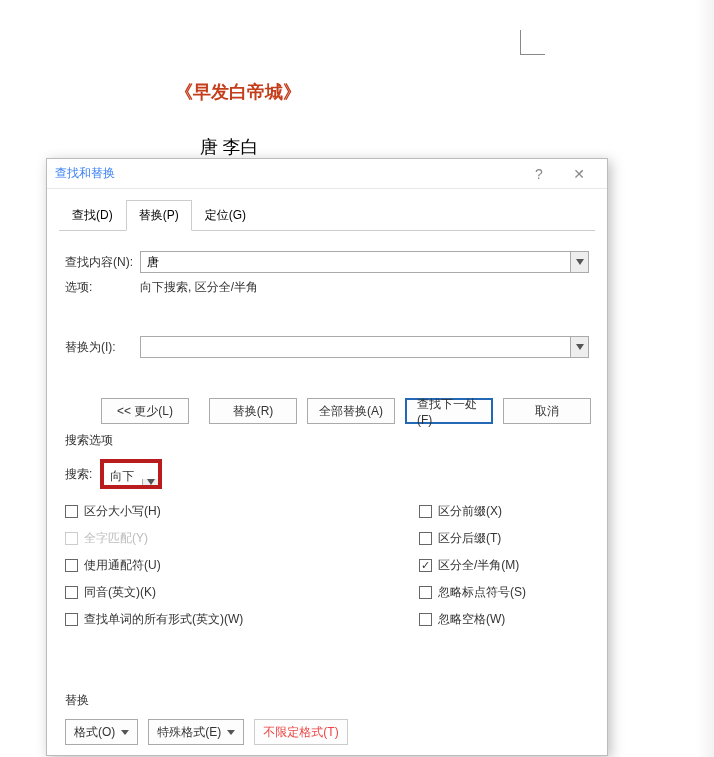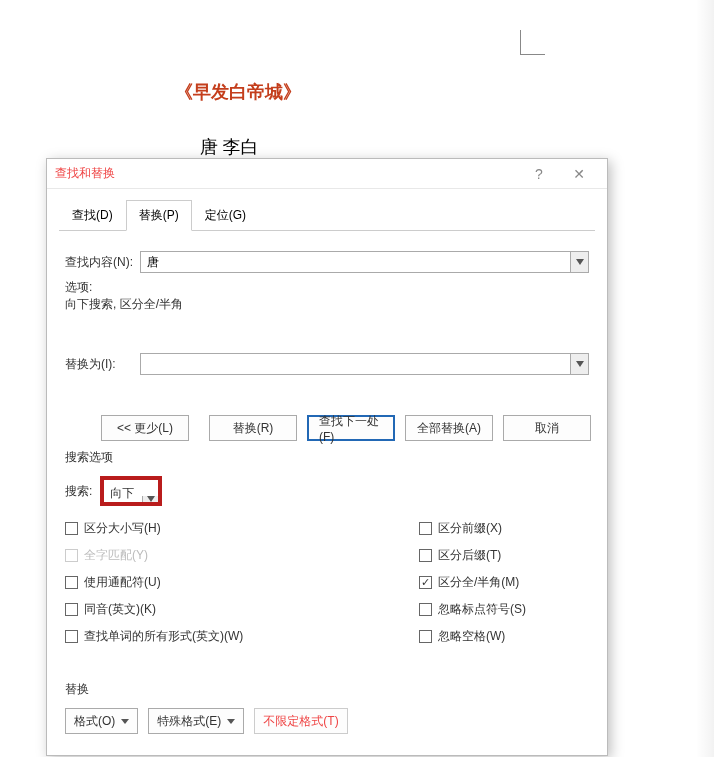--- a/index.html
+++ b/index.html
@@ -6,37 +6,37 @@
     body { background: #fff; width: 714px; height: 757px; position: relative; }
     
     .doc-bg { position: absolute; top: 0; left: 0; right: 0; height: 160px; background: #fff; }
     .corner-mark { position: absolute; top: 30px; left: 520px; width: 25px; height: 25px; border-left: 1px solid #888; border-bottom: 1px solid #888; }
     .doc-title { position: absolute; top: 80px; left: 175px; color: #c43e1c; font-size: 18px; font-weight: bold; font-family: "SimSun", serif; }
     .doc-author { position: absolute; top: 135px; left: 200px; color: #000; font-size: 18px; font-family: "SimSun", serif; }
     
     .dialog { position: absolute; top: 158px; left: 46px; width: 562px; height: 598px; background: #fff; border: 1px solid #bbb; box-shadow: 3px 3px 12px rgba(0,0,0,0.25); }
     
     .titlebar { height: 30px; display: flex; align-items: center; padding: 0 8px; border-bottom: 1px solid #e8e8e8; }
-    .titlebar-title { flex: 1; color: #ef4444; font-size: 12px; }
+    .titlebar-title { flex: 1; color: #3b82f6; font-size: 12px; }
     .titlebar-btn { width: 40px; height: 30px; display: flex; align-items: center; justify-content: center; color: #888; font-size: 14px; cursor: pointer; }
     
     .tabs { display: flex; margin: 10px 12px 8px 12px; border-bottom: 1px solid #ccc; font-size: 12px; }
     .tab { padding: 6px 12px; cursor: pointer; position: relative; top: 1px; border: 1px solid transparent; }
     .tab.active { border: 1px solid #ccc; border-bottom: 1px solid #fff; background: #fff; }
     
     .body-area { padding: 12px 18px 0 18px; font-size: 12px; color: #333; }
     
     .form-row { display: flex; align-items: center; margin-bottom: 6px; }
     .form-label { width: 75px; }
     .combo { flex: 1; display: flex; border: 1px solid #aaa; height: 22px; }
     .combo input { flex: 1; border: none; outline: none; padding: 0 6px; font-size: 12px; }
     .combo-arrow { width: 18px; display: flex; align-items: center; justify-content: center; background: #eee; border-left: 1px solid #aaa; cursor: pointer; }
     .combo-arrow svg { width: 8px; height: 6px; }
     
-    .opts-row { display: flex; margin-bottom: 40px; flex-direction: column; }
+    .opts-row { display: flex; margin-bottom: 40px; }
     .opts-label { width: 75px; }
     .opts-val { flex: 1; }
     
     .btn-row { display: flex; gap: 10px; margin: 10px 0 8px 0; padding-left: 36px; }
     .btn { height: 26px; padding: 0 10px; min-width: 88px; border: 1px solid #aaa; background: #fdfdfd; font-size: 12px; cursor: pointer; display: flex; align-items: center; justify-content: center; }
     .btn.primary { border: 2px solid #2268b5; }
     .spacer { flex: 1; }
     
     .section-label { margin: 4px 0 10px 0; }
     
@@ -46,21 +46,21 @@
     
     .checks { display: flex; }
     .check-col { display: flex; flex-direction: column; gap: 10px; }
     .check-col.left { flex: 1; }
     .check-col.right { width: 170px; }
     .check { display: flex; align-items: center; gap: 6px; cursor: pointer; }
     .check.disabled { color: #bbb; cursor: default; }
     .checkbox { width: 13px; height: 13px; border: 1px solid #666; display: flex; align-items: center; justify-content: center; font-size: 11px; color: #333; }
     .check.disabled .checkbox { border-color: #ccc; }
     
-    .bottom-section { margin-top: 36px; }
+    .bottom-section { margin-top: 64px; }
     .bottom-btns { display: flex; gap: 10px; margin-top: 10px; }
     .dd-btn { height: 26px; padding: 0 8px; border: 1px solid #aaa; background: #fdfdfd; font-size: 12px; cursor: pointer; display: flex; align-items: center; gap: 6px; }
     .dd-btn.disabled { color: #ef4444; border-color: #ccc; cursor: default; }
     .tri { width: 0; height: 0; border-left: 4px solid transparent; border-right: 4px solid transparent; border-top: 5px solid #555; }
     
     .scroll-shadow { position: absolute; right: 0; top: 0; bottom: 0; width: 18px; background: linear-gradient(to left, rgba(0,0,0,0.05), transparent); pointer-events: none; }
   </style>
 </head>
 <body>
 
@@ -115,25 +115,25 @@
     </div>
 
     <div class="btn-row">
       <div class="btn">
           <span>&lt;&lt; 更少(L)</span>
         </div>
       <div class="spacer"></div>
       <div class="btn">
           <span>替换(R)</span>
         </div>
+      <div class="btn">
+          <span>全部替换(A)</span>
+        </div>
       <div class="btn primary">
           <span>查找下一处(F)</span>
-        </div>
-      <div class="btn">
-          <span>全部替换(A)</span>
         </div>
       <div class="btn">
           <span>取消</span>
         </div>
     </div>
 
     <div class="section-label">搜索选项</div>
 
     <div class="search-dir">
       <span>搜索:</span>

